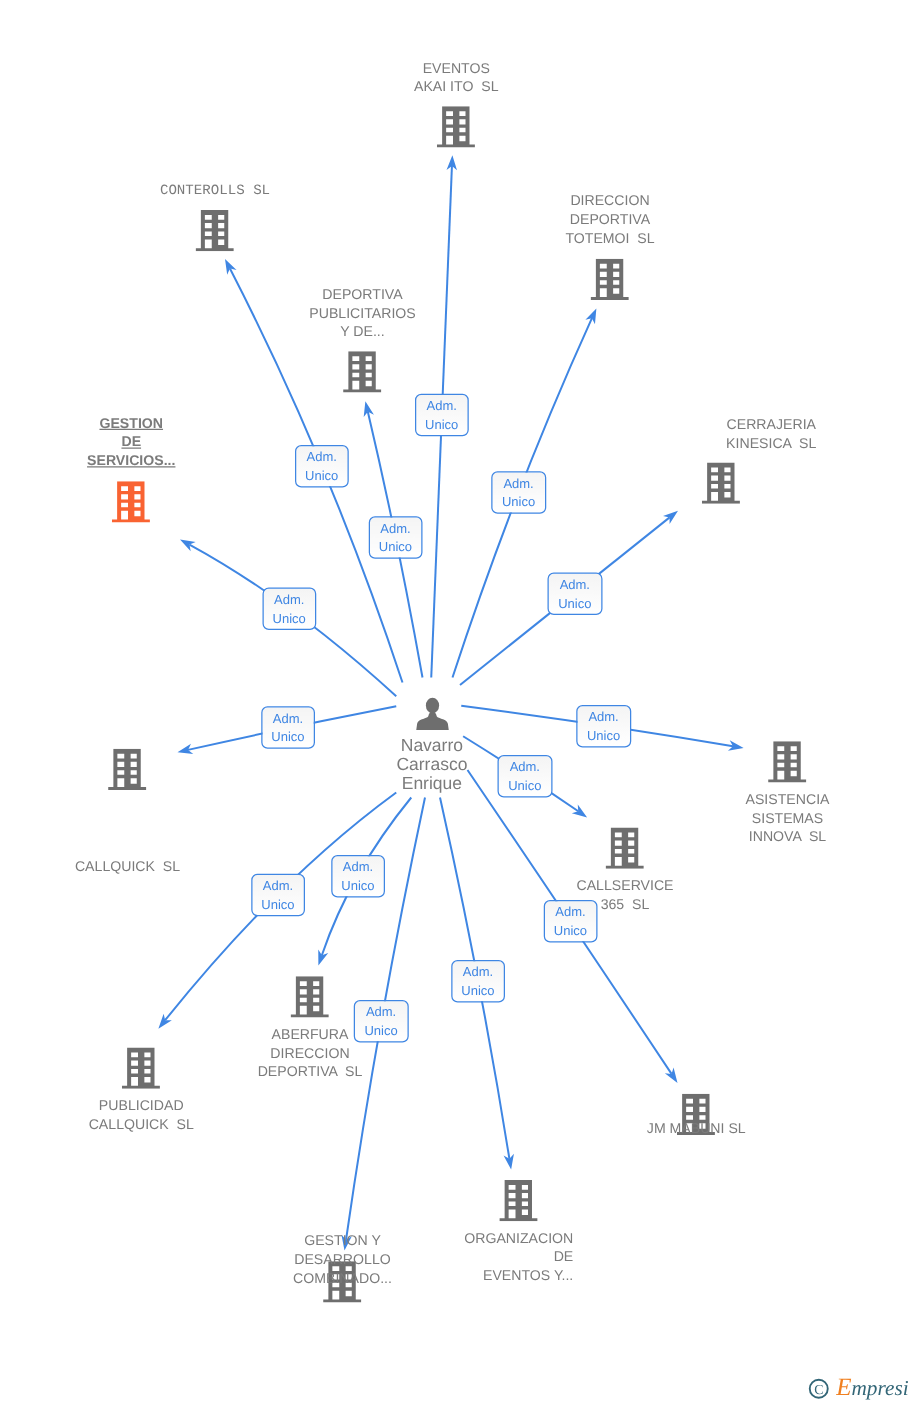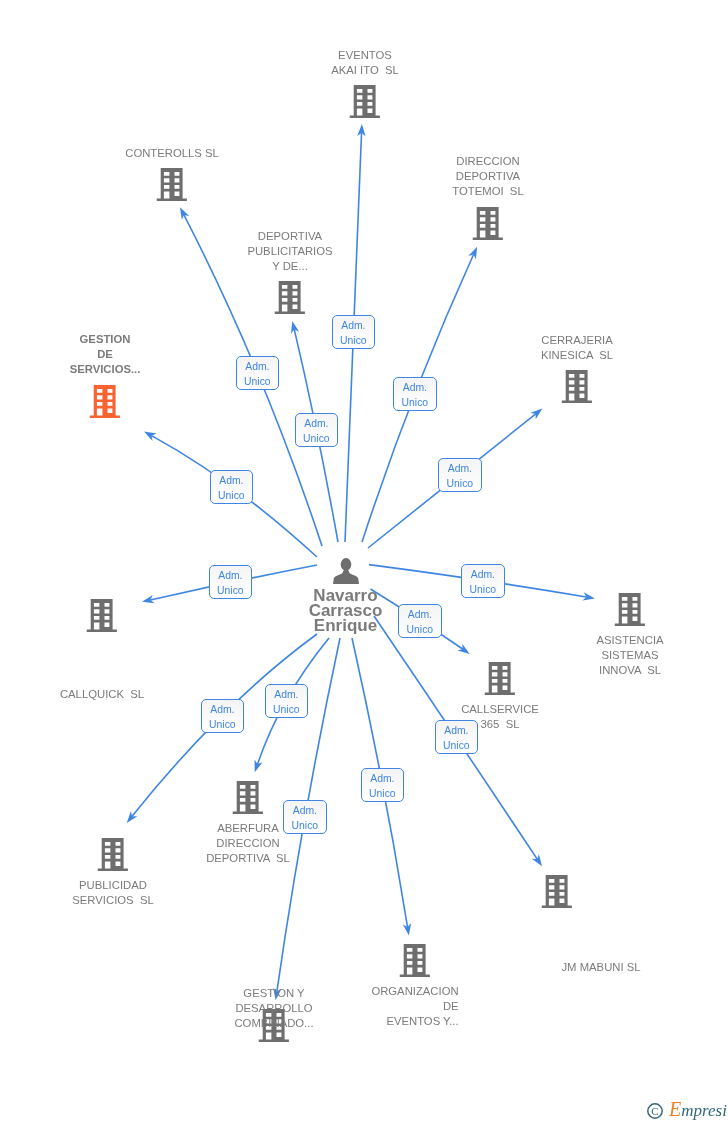--- a/index.html
+++ b/index.html
@@ -6,22 +6,22 @@
   html,body{margin:0;padding:0;background:#ffffff;}
   body{width:728px;height:1125px;overflow:hidden;
        font-family:"Liberation Sans",sans-serif;position:relative;}
   #graph{position:absolute;left:0;top:0;width:728px;height:797px;}
   #edges{position:absolute;left:0;top:0;width:728px;height:1125px;}
   .node{position:absolute;width:0;height:0;}
   .node .icon{position:absolute;left:0;top:0;transform:translateX(-50%);}
   .node .lbl{position:absolute;left:0;transform:translateX(-50%);
              text-align:center;white-space:pre;color:#7b7b7b;
              font-size:11.3px;line-height:15px;}
-  .node.bold .lbl{font-weight:bold;}
-  .node.center-node .lbl{font-size:17px;line-height:14.9px;font-weight:bold;}
+  .node.bold .lbl{font-weight:bold;text-decoration:underline;}
+  .node.center-node .lbl{font-size:14px;line-height:14.9px;}
   .elabel{position:absolute;box-sizing:border-box;
           width:43.7px;height:34.2px;
           border:1.6px solid #3f86e3;border-radius:5px;
           background:linear-gradient(#f4f4f4,#ffffff);
           color:#3f86e3;font-size:10.4px;line-height:14.9px;
           text-align:center;padding-top:3.2px;white-space:nowrap;}
   .elabel span{display:block;}
   #logo{position:absolute;left:645px;top:1098px;width:82px;height:24px;}
 </style>
 </head>
@@ -62,21 +62,21 @@
       <svg viewBox="0 0 31 33" width="31" height="33" class="icon" style="top: 85px;">
         <path fill="#6e6e6e" fill-rule="evenodd" d="M4.2 0 H26.1 V30.6 H30.4 V33 H0 V30.6 H4.2 ZM7.4 4.0 H12.9 V7.7 H7.4 ZM18.0 4.0 H22.9 V7.7 H18.0 ZM7.4 10.3 H12.9 V14.5 H7.4 ZM18.0 10.3 H22.9 V14.5 H18.0 ZM7.4 17.1 H12.9 V20.8 H7.4 ZM18.0 17.1 H22.9 V20.8 H18.0 ZM7.4 23.6 H12.9 V30.6 H7.4 ZM18.0 23.6 H22.9 V28.0 H18.0 Z"></path>
       </svg>
       <div class="lbl" style="top: 48px;">EVENTOS
 AKAI ITO  SL</div>
     </div>
     <div class="node" style="left: 172px; top: 0px;">
       <svg viewBox="0 0 31 33" width="31" height="33" class="icon" style="top: 168px;">
         <path fill="#6e6e6e" fill-rule="evenodd" d="M4.2 0 H26.1 V30.6 H30.4 V33 H0 V30.6 H4.2 ZM7.4 4.0 H12.9 V7.7 H7.4 ZM18.0 4.0 H22.9 V7.7 H18.0 ZM7.4 10.3 H12.9 V14.5 H7.4 ZM18.0 10.3 H22.9 V14.5 H18.0 ZM7.4 17.1 H12.9 V20.8 H7.4 ZM18.0 17.1 H22.9 V20.8 H18.0 ZM7.4 23.6 H12.9 V30.6 H7.4 ZM18.0 23.6 H22.9 V28.0 H18.0 Z"></path>
       </svg>
-      <div class="lbl" style="top: 146px;">CONTEROLLS SL</div>
+      <div class="lbl" style="top: 146px; font-family: Liberation Mono, monospace;">CONTEROLLS SL</div>
     </div>
     <div class="node" style="left: 488px; top: 0px;">
       <svg viewBox="0 0 31 33" width="31" height="33" class="icon" style="top: 207px;">
         <path fill="#6e6e6e" fill-rule="evenodd" d="M4.2 0 H26.1 V30.6 H30.4 V33 H0 V30.6 H4.2 ZM7.4 4.0 H12.9 V7.7 H7.4 ZM18.0 4.0 H22.9 V7.7 H18.0 ZM7.4 10.3 H12.9 V14.5 H7.4 ZM18.0 10.3 H22.9 V14.5 H18.0 ZM7.4 17.1 H12.9 V20.8 H7.4 ZM18.0 17.1 H22.9 V20.8 H18.0 ZM7.4 23.6 H12.9 V30.6 H7.4 ZM18.0 23.6 H22.9 V28.0 H18.0 Z"></path>
       </svg>
       <div class="lbl" style="top: 154px;">DIRECCION
 DEPORTIVA
 TOTEMOI  SL</div>
     </div>
     <div class="node" style="left: 290px; top: 0px;">
@@ -84,21 +84,21 @@
         <path fill="#6e6e6e" fill-rule="evenodd" d="M4.2 0 H26.1 V30.6 H30.4 V33 H0 V30.6 H4.2 ZM7.4 4.0 H12.9 V7.7 H7.4 ZM18.0 4.0 H22.9 V7.7 H18.0 ZM7.4 10.3 H12.9 V14.5 H7.4 ZM18.0 10.3 H22.9 V14.5 H18.0 ZM7.4 17.1 H12.9 V20.8 H7.4 ZM18.0 17.1 H22.9 V20.8 H18.0 ZM7.4 23.6 H12.9 V30.6 H7.4 ZM18.0 23.6 H22.9 V28.0 H18.0 Z"></path>
       </svg>
       <div class="lbl" style="top: 229px;">DEPORTIVA
 PUBLICITARIOS
 Y DE...</div>
     </div>
     <div class="node" style="left: 577px; top: 0px;">
       <svg viewBox="0 0 31 33" width="31" height="33" class="icon" style="top: 370px;">
         <path fill="#6e6e6e" fill-rule="evenodd" d="M4.2 0 H26.1 V30.6 H30.4 V33 H0 V30.6 H4.2 ZM7.4 4.0 H12.9 V7.7 H7.4 ZM18.0 4.0 H22.9 V7.7 H18.0 ZM7.4 10.3 H12.9 V14.5 H7.4 ZM18.0 10.3 H22.9 V14.5 H18.0 ZM7.4 17.1 H12.9 V20.8 H7.4 ZM18.0 17.1 H22.9 V20.8 H18.0 ZM7.4 23.6 H12.9 V30.6 H7.4 ZM18.0 23.6 H22.9 V28.0 H18.0 Z"></path>
       </svg>
-      <div class="lbl" style="top: 333px;">CERRAJERIA
+      <div class="lbl" style="top: 333px; margin-left: 40px;">CERRAJERIA
 KINESICA  SL</div>
     </div>
     <div class="node bold" style="left: 105px; top: 0px;">
       <svg viewBox="0 0 31 33" width="31" height="33" class="icon" style="top: 385px;">
         <path fill="#f96332" fill-rule="evenodd" d="M4.2 0 H26.1 V30.6 H30.4 V33 H0 V30.6 H4.2 ZM7.4 4.0 H12.9 V7.7 H7.4 ZM18.0 4.0 H22.9 V7.7 H18.0 ZM7.4 10.3 H12.9 V14.5 H7.4 ZM18.0 10.3 H22.9 V14.5 H18.0 ZM7.4 17.1 H12.9 V20.8 H7.4 ZM18.0 17.1 H22.9 V20.8 H18.0 ZM7.4 23.6 H12.9 V30.6 H7.4 ZM18.0 23.6 H22.9 V28.0 H18.0 Z"></path>
       </svg>
       <div class="lbl" style="top: 332px;">GESTION
 DE
 SERVICIOS...</div>
     </div>
@@ -129,27 +129,27 @@
       </svg>
       <div class="lbl" style="top: 821px;">ABERFURA
 DIRECCION
 DEPORTIVA  SL</div>
     </div>
     <div class="node" style="left: 113px; top: 0px;">
       <svg viewBox="0 0 31 33" width="31" height="33" class="icon" style="top: 838px;">
         <path fill="#6e6e6e" fill-rule="evenodd" d="M4.2 0 H26.1 V30.6 H30.4 V33 H0 V30.6 H4.2 ZM7.4 4.0 H12.9 V7.7 H7.4 ZM18.0 4.0 H22.9 V7.7 H18.0 ZM7.4 10.3 H12.9 V14.5 H7.4 ZM18.0 10.3 H22.9 V14.5 H18.0 ZM7.4 17.1 H12.9 V20.8 H7.4 ZM18.0 17.1 H22.9 V20.8 H18.0 ZM7.4 23.6 H12.9 V30.6 H7.4 ZM18.0 23.6 H22.9 V28.0 H18.0 Z"></path>
       </svg>
       <div class="lbl" style="top: 878px;">PUBLICIDAD
-SERVICIOS  SL</div>
+CALLQUICK  SL</div>
     </div>
     <div class="node" style="left: 557px; top: 0px;">
       <svg viewBox="0 0 31 33" width="31" height="33" class="icon" style="top: 875px;">
         <path fill="#6e6e6e" fill-rule="evenodd" d="M4.2 0 H26.1 V30.6 H30.4 V33 H0 V30.6 H4.2 ZM7.4 4.0 H12.9 V7.7 H7.4 ZM18.0 4.0 H22.9 V7.7 H18.0 ZM7.4 10.3 H12.9 V14.5 H7.4 ZM18.0 10.3 H22.9 V14.5 H18.0 ZM7.4 17.1 H12.9 V20.8 H7.4 ZM18.0 17.1 H22.9 V20.8 H18.0 ZM7.4 23.6 H12.9 V30.6 H7.4 ZM18.0 23.6 H22.9 V28.0 H18.0 Z"></path>
       </svg>
-      <div class="lbl" style="top: 960px; margin-left: 44px;">JM MABUNI SL</div>
+      <div class="lbl" style="top: 896px;">JM MABUNI SL</div>
     </div>
     <div class="node" style="left: 415px; top: 0px;">
       <svg viewBox="0 0 31 33" width="31" height="33" class="icon" style="top: 944px;">
         <path fill="#6e6e6e" fill-rule="evenodd" d="M4.2 0 H26.1 V30.6 H30.4 V33 H0 V30.6 H4.2 ZM7.4 4.0 H12.9 V7.7 H7.4 ZM18.0 4.0 H22.9 V7.7 H18.0 ZM7.4 10.3 H12.9 V14.5 H7.4 ZM18.0 10.3 H22.9 V14.5 H18.0 ZM7.4 17.1 H12.9 V20.8 H7.4 ZM18.0 17.1 H22.9 V20.8 H18.0 ZM7.4 23.6 H12.9 V30.6 H7.4 ZM18.0 23.6 H22.9 V28.0 H18.0 Z"></path>
       </svg>
       <div class="lbl" style="top: 984px; text-align: right;">ORGANIZACION
 DE
 EVENTOS Y...</div>
     </div>
     <div class="node" style="left: 274px; top: 0px;">

